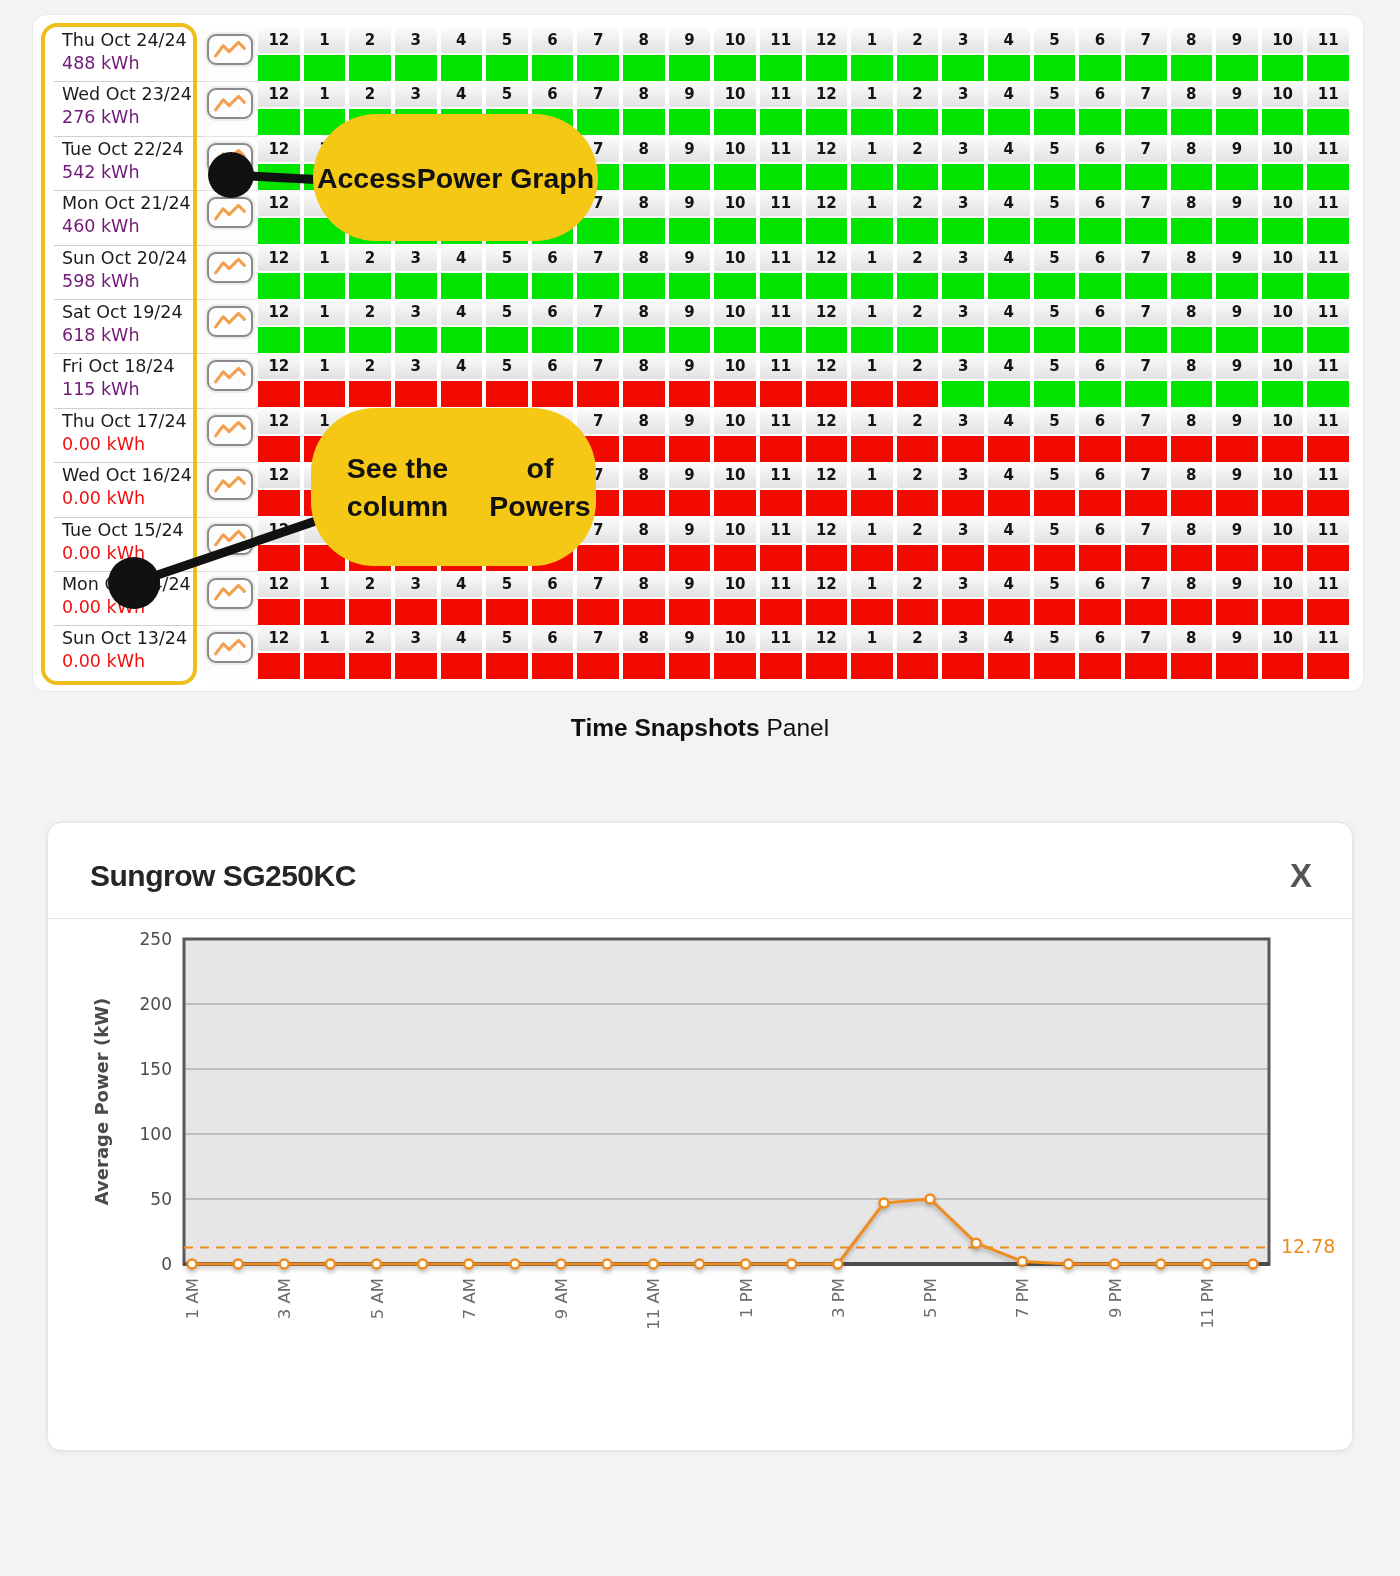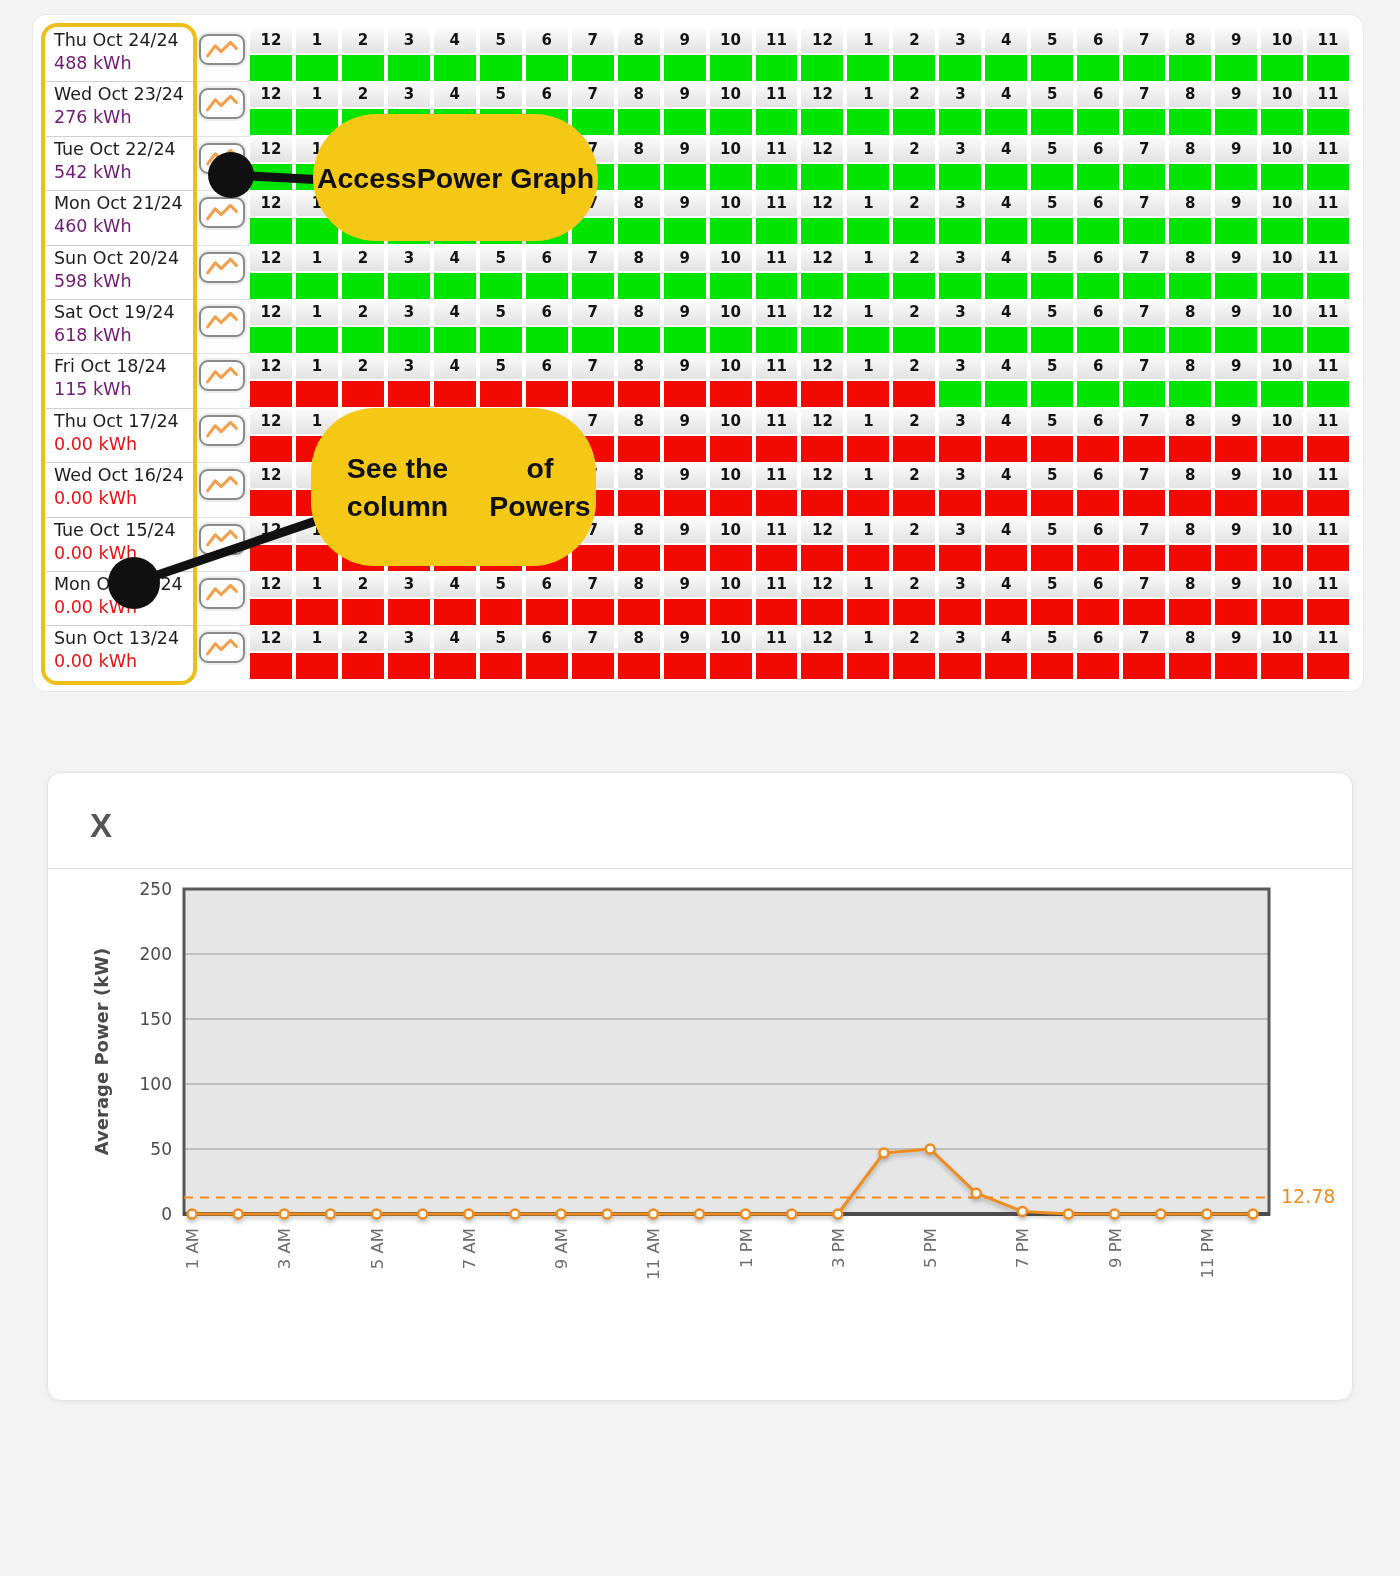--- a/index.html
+++ b/index.html
@@ -3,21 +3,21 @@
 <meta charset="utf-8">
 <style>
   * { margin:0; padding:0; box-sizing:border-box; }
   html,body { width:1400px; height:1576px; background:#f3f3f4; font-family:"DejaVu Sans",sans-serif; overflow:hidden; }
 
   .page { position:relative; width:1400px; height:1576px; }
 
   
   .snap-card { position:relative; margin:14px 0 0 32px; width:1332px; height:678px;
                background:#fff; border:1px solid #e8e8e8; border-radius:14px; padding:13px 14px 13px 13px; }
-  .snap-rows { position:relative; }
+  .snap-rows { position:relative;padding-left:8px; }
   .snap-row { display:flex; height:54.4px; }
   .date-cell { width:148px; padding:1px 2px 0 8px; border-bottom:1px solid #cfcfcf; }
   .snap-row:last-child .date-cell, .snap-row:last-child .icon-wrap { border-bottom:none; }
   .date-text { display:block; font-size:17.5px; color:#1c1c1c; line-height:23px; white-space:nowrap; }
   .kwh-text { display:block; font-size:17.5px; line-height:23px; }
   .kwh-green { color:#701a75; }
   .kwh-red { color:#ee1111; }
   .icon-wrap { width:56px; display:flex; align-items:flex-start; justify-content:center; padding-top:6px;
                border-bottom:1px solid #e3e3e3; background:#fdfdfd; }
   .chart-btn { width:46px; height:31px; background:#fdfdfd; border:2px solid #8a8a8a; border-radius:9px;
@@ -1413,23 +1413,25 @@
     <div class="callout callout-1">
       <span>Access</span>
       <span>Power Graph</span>
     </div>
     <div class="callout callout-2">
       <span>See the column</span>
       <span>of Powers</span>
     </div>
   </section>
 
+  <div class="caption caption-1"><b>Time Snapshots</b><span> Panel</span></div>
 
   <section class="modal">
     <div class="modal-header">
+      <h2 class="modal-title">Sungrow SG250KC</h2>
       <button class="close-btn">X</button>
     </div>
     <svg id="power-chart" viewBox="0 0 1306 428">
         <rect x="136" y="16" width="1085" height="325" fill="#e6e6e6"></rect>
         <line x1="136" y1="276" x2="1221" y2="276" stroke="#b2b2b2" stroke-width="1.6"></line>
         <line x1="136" y1="211" x2="1221" y2="211" stroke="#b2b2b2" stroke-width="1.6"></line>
         <line x1="136" y1="146" x2="1221" y2="146" stroke="#b2b2b2" stroke-width="1.6"></line>
         <line x1="136" y1="81" x2="1221" y2="81" stroke="#b2b2b2" stroke-width="1.6"></line>
         <rect x="136" y="16" width="1085" height="325" fill="none" stroke="#58585a" stroke-width="3"></rect>
         <line x1="135" y1="341" x2="1222" y2="341" stroke="#4c4c4e" stroke-width="4"></line>

